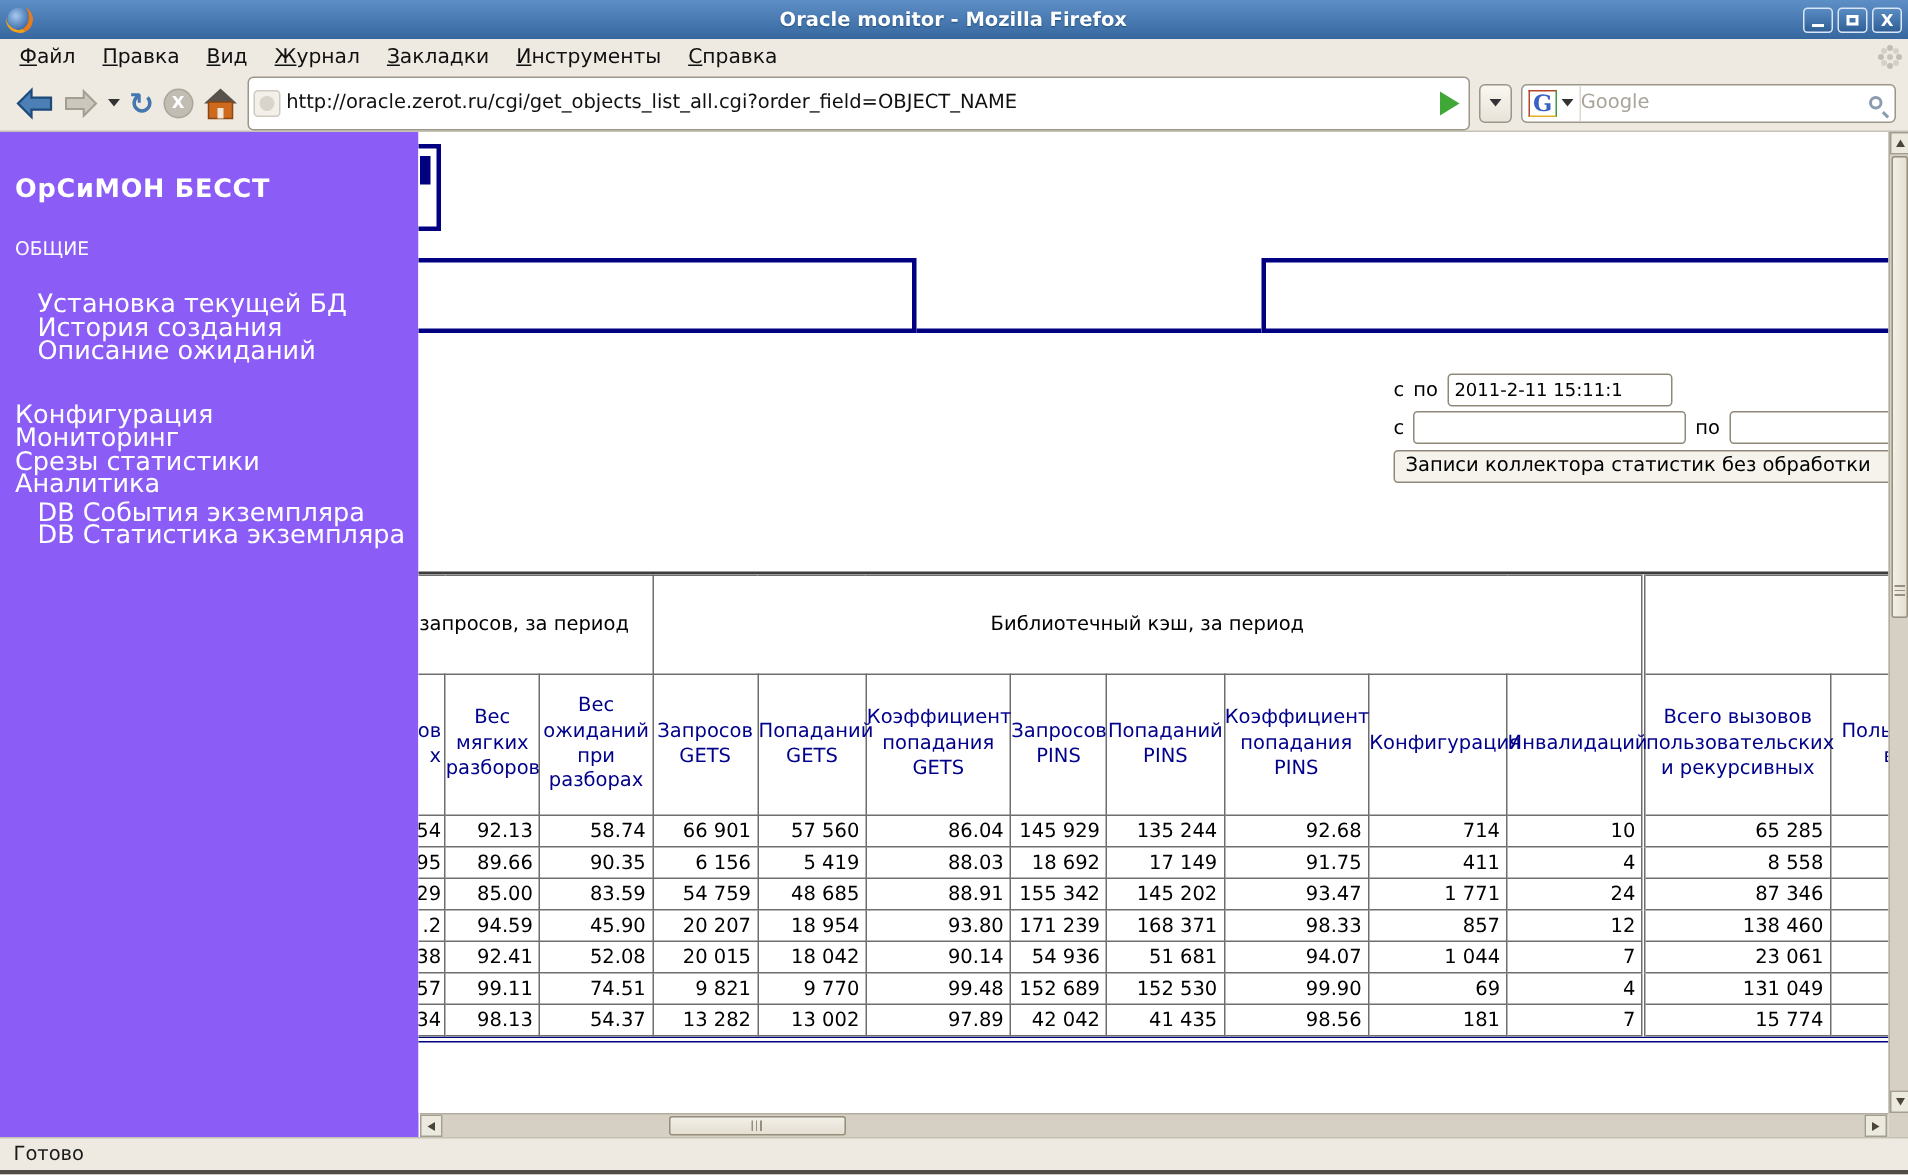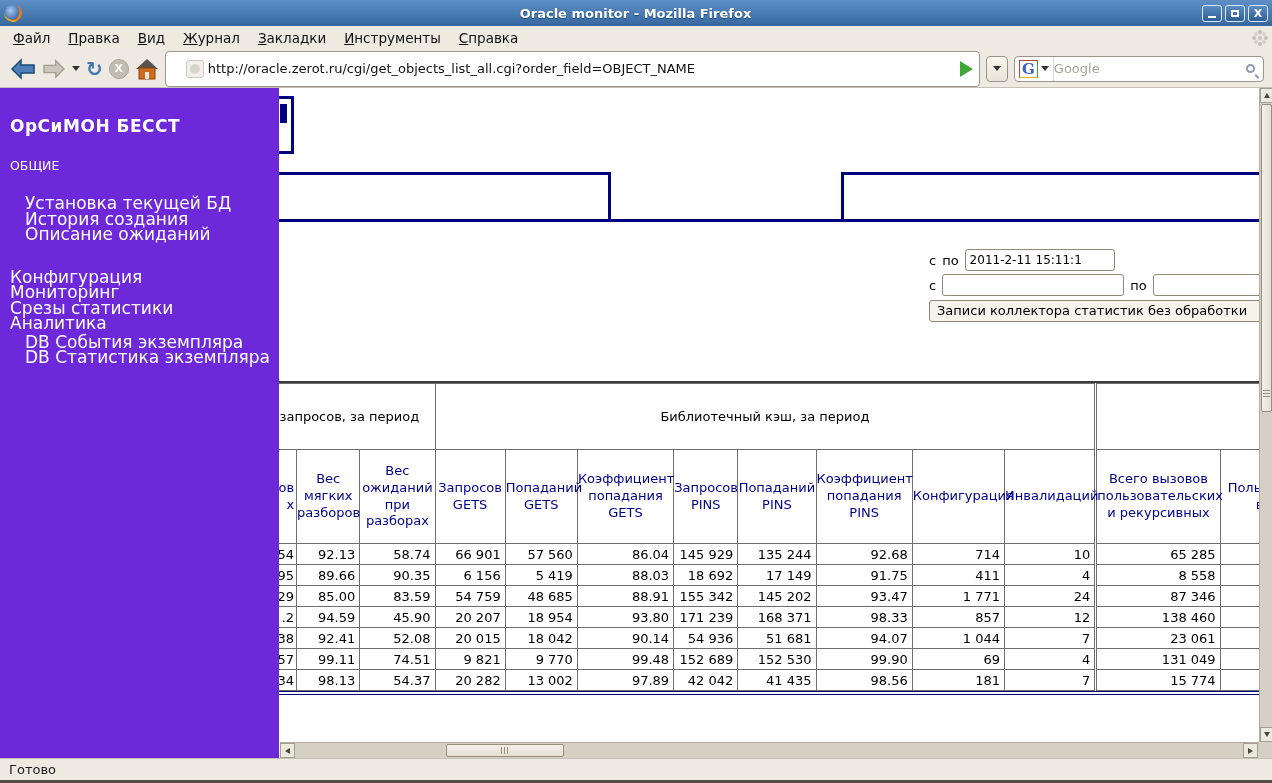--- a/index.html
+++ b/index.html
@@ -25,39 +25,39 @@
   .menu-item::first-letter { text-decoration:underline; }
   .throbber { position:absolute; right:10px; top:10px; width:4px; height:4px; border-radius:50%; background:#c9c4bb;
      box-shadow:0 -6px #c3beb4,4px -4px #d6d1c8,6px 0 #c3beb4,4px 4px #d6d1c8,0 6px #c3beb4,-4px 4px #d6d1c8,-6px 0 #c3beb4,-4px -4px #d6d1c8; }
 
   .toolbar { height:38px; display:flex; align-items:center; gap:6px; padding:0 8px 0 10px; background:#eeeae1; border-bottom:1px solid #c6c1b6; }
   .tb-icon { flex:0 0 auto; display:flex; align-items:center; justify-content:center; }
   .caret { width:0; height:0; border-left:4px solid transparent; border-right:4px solid transparent; border-top:5px solid #333; }
   .stop-circle { width:20px; height:20px; border-radius:50%; background:#c2bdb3; border:1px solid #aaa49a;
                  color:#fff; font-weight:bold; font-size:11px; display:flex; align-items:center; justify-content:center; }
   .reload-glyph { font-size:20px; font-weight:bold; color:#4377b0; line-height:1; }
-  .urlbar { flex:1; height:36px; background:#fff; border:1px solid #9b958a; border-radius:4px; display:flex; align-items:center; overflow:hidden;padding-left:17px; }
+  .urlbar { flex:1; height:36px; background:#fff; border:1px solid #9b958a; border-radius:4px; display:flex; align-items:center; overflow:hidden; }
   .favicon { width:18px; height:18px; margin:0 4px 0 3px; border:1px solid #cfcac0; border-radius:3px; background:#f3f0ea; position:relative; flex:0 0 auto;}
   .favicon::after { content:""; position:absolute; left:3px; top:3px; width:10px; height:10px; border-radius:50%; background:#d8d4cb; }
   .url-input { flex:1; border:none; outline:none; font-size:13px; font-family:inherit; color:#111; background:transparent; }
   .go-arrow { width:0; height:0; border-left:13px solid #3fa836; border-top:8px solid transparent; border-bottom:8px solid transparent; margin:0 6px; }
   .drop-btn { width:22px; height:26px; border:1px solid #9b958a; border-radius:4px; background:linear-gradient(#faf7f1,#e8e3d8);
               display:flex; align-items:center; justify-content:center; }
   .searchbox { width:250px; height:26px; background:#fff; border:1px solid #9b958a; border-radius:4px; display:flex; align-items:center; }
   .g-chip { display:flex; align-items:center; gap:3px; padding:0 4px; border-right:1px solid #ddd8ce; height:100%; }
   .g-letter { font-family:"DejaVu Serif","Liberation Serif",serif; font-weight:bold; font-size:15px; color:#3a62c4;
               border:1px solid #b7442c; border-right-color:#3a9b3a; border-bottom-color:#e0b221; padding:0 2px; line-height:16px; background:#fff; }
   .search-input { flex:1; border:none; outline:none; font-size:13px; font-family:inherit; background:transparent; color:#333; }
   .search-input::placeholder { color:#a9a49a; }
   .magnifier { width:9px; height:9px; border:2px solid #8a9bb0; border-radius:50%; position:relative; margin-right:8px; }
   .magnifier::after { content:""; position:absolute; width:2px; height:5px; background:#8a9bb0; left:8px; top:8px; transform:rotate(-45deg); }
 
   
   .content { position:relative; height:670px; background:#fff; }
-  .sidebar { position:absolute; left:0; top:0; width:279px; height:670px; background:#6d28d9; color:#fff; padding:28px 6px 0 10px; overflow:hidden; }
+  .sidebar { position:absolute; left:0; top:0; width:279px; height:670px; background:#8b5cf6; color:#fff; padding:28px 6px 0 10px; overflow:hidden; }
   .sb-title { font-size:17px; font-weight:bold; margin-bottom:22px; letter-spacing:0.5px; }
   .sb-section { font-size:12.5px; margin-bottom:23px; }
   .sb-link { font-size:17px; line-height:15.5px; cursor:pointer; }
   .indent { margin-left:15px; }
   .gap-lg { margin-top:27px; }
   .gap-md { margin-top:3px; }
 
   .main-frame { position:absolute; left:279px; top:0; width:980px; height:654px; background:#fff; overflow:hidden; }
 
   
@@ -372,21 +372,21 @@
               <td class="td">99.90</td>
               <td class="td">69</td>
               <td class="td">4</td>
               <td class="td dbl">131 049</td>
               <td class="td"></td>
             </tr>
             <tr>
               <td class="td c0">34</td>
               <td class="td">98.13</td>
               <td class="td">54.37</td>
-              <td class="td">20 282</td>
+              <td class="td">13 282</td>
               <td class="td">13 002</td>
               <td class="td">97.89</td>
               <td class="td">42 042</td>
               <td class="td">41 435</td>
               <td class="td">98.56</td>
               <td class="td">181</td>
               <td class="td">7</td>
               <td class="td dbl">15 774</td>
               <td class="td"></td>
             </tr>

